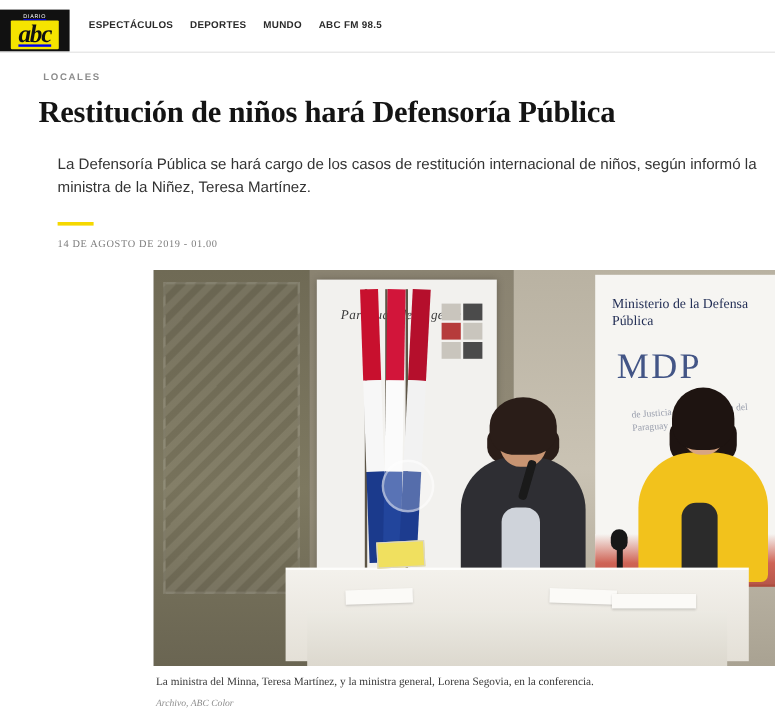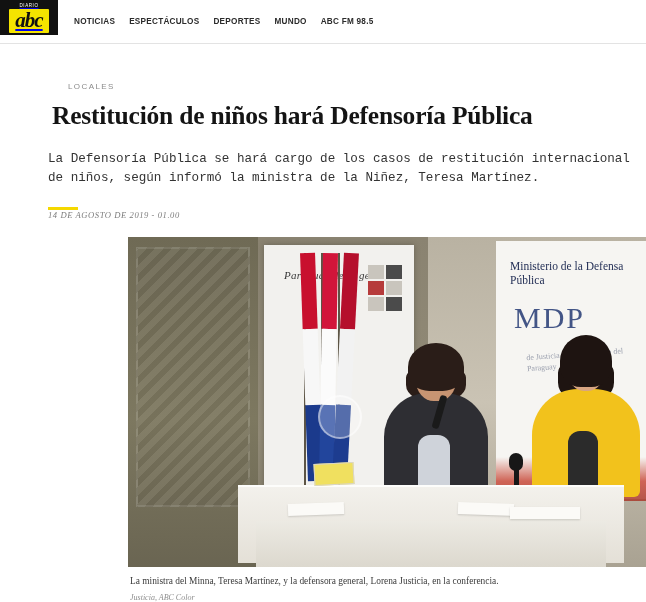--- a/index.html
+++ b/index.html
@@ -12,21 +12,21 @@
     font-family: "Liberation Sans", sans-serif;
     overflow: hidden;
   }
 
   
   #nav-bar {
     height: 44px;
     background: #ffffff;
     border-bottom: 1px solid #e3e3e3;
     display: flex;
-    align-items: flex-start;
+    align-items: flex-end;
     overflow: hidden;
   }
   #logo-block {
     width: 58px;
     min-width: 58px;
     background: #111111;
     display: flex;
     flex-direction: column;
     align-items: center;
     justify-content: center;
@@ -72,62 +72,61 @@
     text-decoration: none;
     line-height: 44px;
   }
 
   
   #article {
     padding: 0;
   }
   #kicker {
     font-size: 8px;
-    font-weight: normal;
+    font-weight: bold;
     letter-spacing: 1.4px;
     color: #8c8c8c;
     text-transform: uppercase;
-    margin-top: 38px;
-    padding-left: 68px;
+    margin-top: 16px;
+    padding-left: 36px;
   }
   #headline {
     font-family: "Liberation Serif", serif;
     font-size: 25.5px;
     line-height: 31px;
     font-weight: bold;
     color: #141414;
     margin: 9px 0 0 0;
-    padding-left: 52px;
+    padding-left: 32px;
     padding-right: 6px;
     letter-spacing: -0.2px;
   }
   #lead {
-    font-family: Liberation Mono, monospace;
+    font-family: Liberation Sans, sans-serif;
     font-size: 12.6px;
     line-height: 19px;
     color: #333333;
     margin: 19px 0 0 0;
     padding-left: 48px;
     padding-right: 8px;
   }
   #divider {
     width: 30px;
     height: 3px;
     background: #f5d800;
     margin: 19px 0 0 48px;
   }
   #timestamp {
     font-family: "Liberation Serif", serif;
     font-size: 8.6px;
     letter-spacing: 0.55px;
     color: #7d7d7d;
-    margin: 0 0 0 0;
+    margin: 10px 0 0 0;
     padding-left: 48px;
     text-transform: uppercase;
-    font-style: italic;
   }
 
   
   #figure {
     margin: 17px 0 0 0;
     padding: 0 0 0 0;
   }
   #photo-wrap {
     width: 520px;
     margin-left: 128px;
@@ -389,21 +388,20 @@
 </style>
 </head>
 <body>
 
 <div id="nav-bar">
   <a id="logo-block" href="#">
     <span id="logo-kicker">DIARIO</span>
     <span id="logo-mark">abc</span>
   </a>
   <nav id="nav-items">
-    <a class="nav-item" href="#">NOTICIAS</a>
     <a class="nav-item" href="#">ESPECTÁCULOS</a>
     <a class="nav-item" href="#">DEPORTES</a>
     <a class="nav-item" href="#">MUNDO</a>
     <a class="nav-item" href="#">ABC FM 98.5</a>
 
   </nav>
 </div>
 
 <article id="article">
   <div id="kicker">LOCALES</div>
@@ -484,18 +482,18 @@
         <div id="table"></div>
         <div id="table-skirt"></div>
         <div class="paper" id="paper1"></div>
         <div class="paper" id="paper2"></div>
         <div class="paper" id="paper3"></div>
         <div class="plaque" id="plaque1"></div>
       </div>
     </div>
 
     <figcaption id="caption-bar">
-      <p id="caption">La ministra del Minna, Teresa Martínez, y la defensora general, Lorena Justicia, en la conferencia.</p>
-      <p id="credit">Justicia, ABC Color</p>
+      <p id="caption">La ministra del Minna, Teresa Martínez, y la ministra general, Lorena Segovia, en la conferencia.</p>
+      <p id="credit">Archivo, ABC Color</p>
     </figcaption>
 
   </figure>
 </article>
 
 </body></html>

